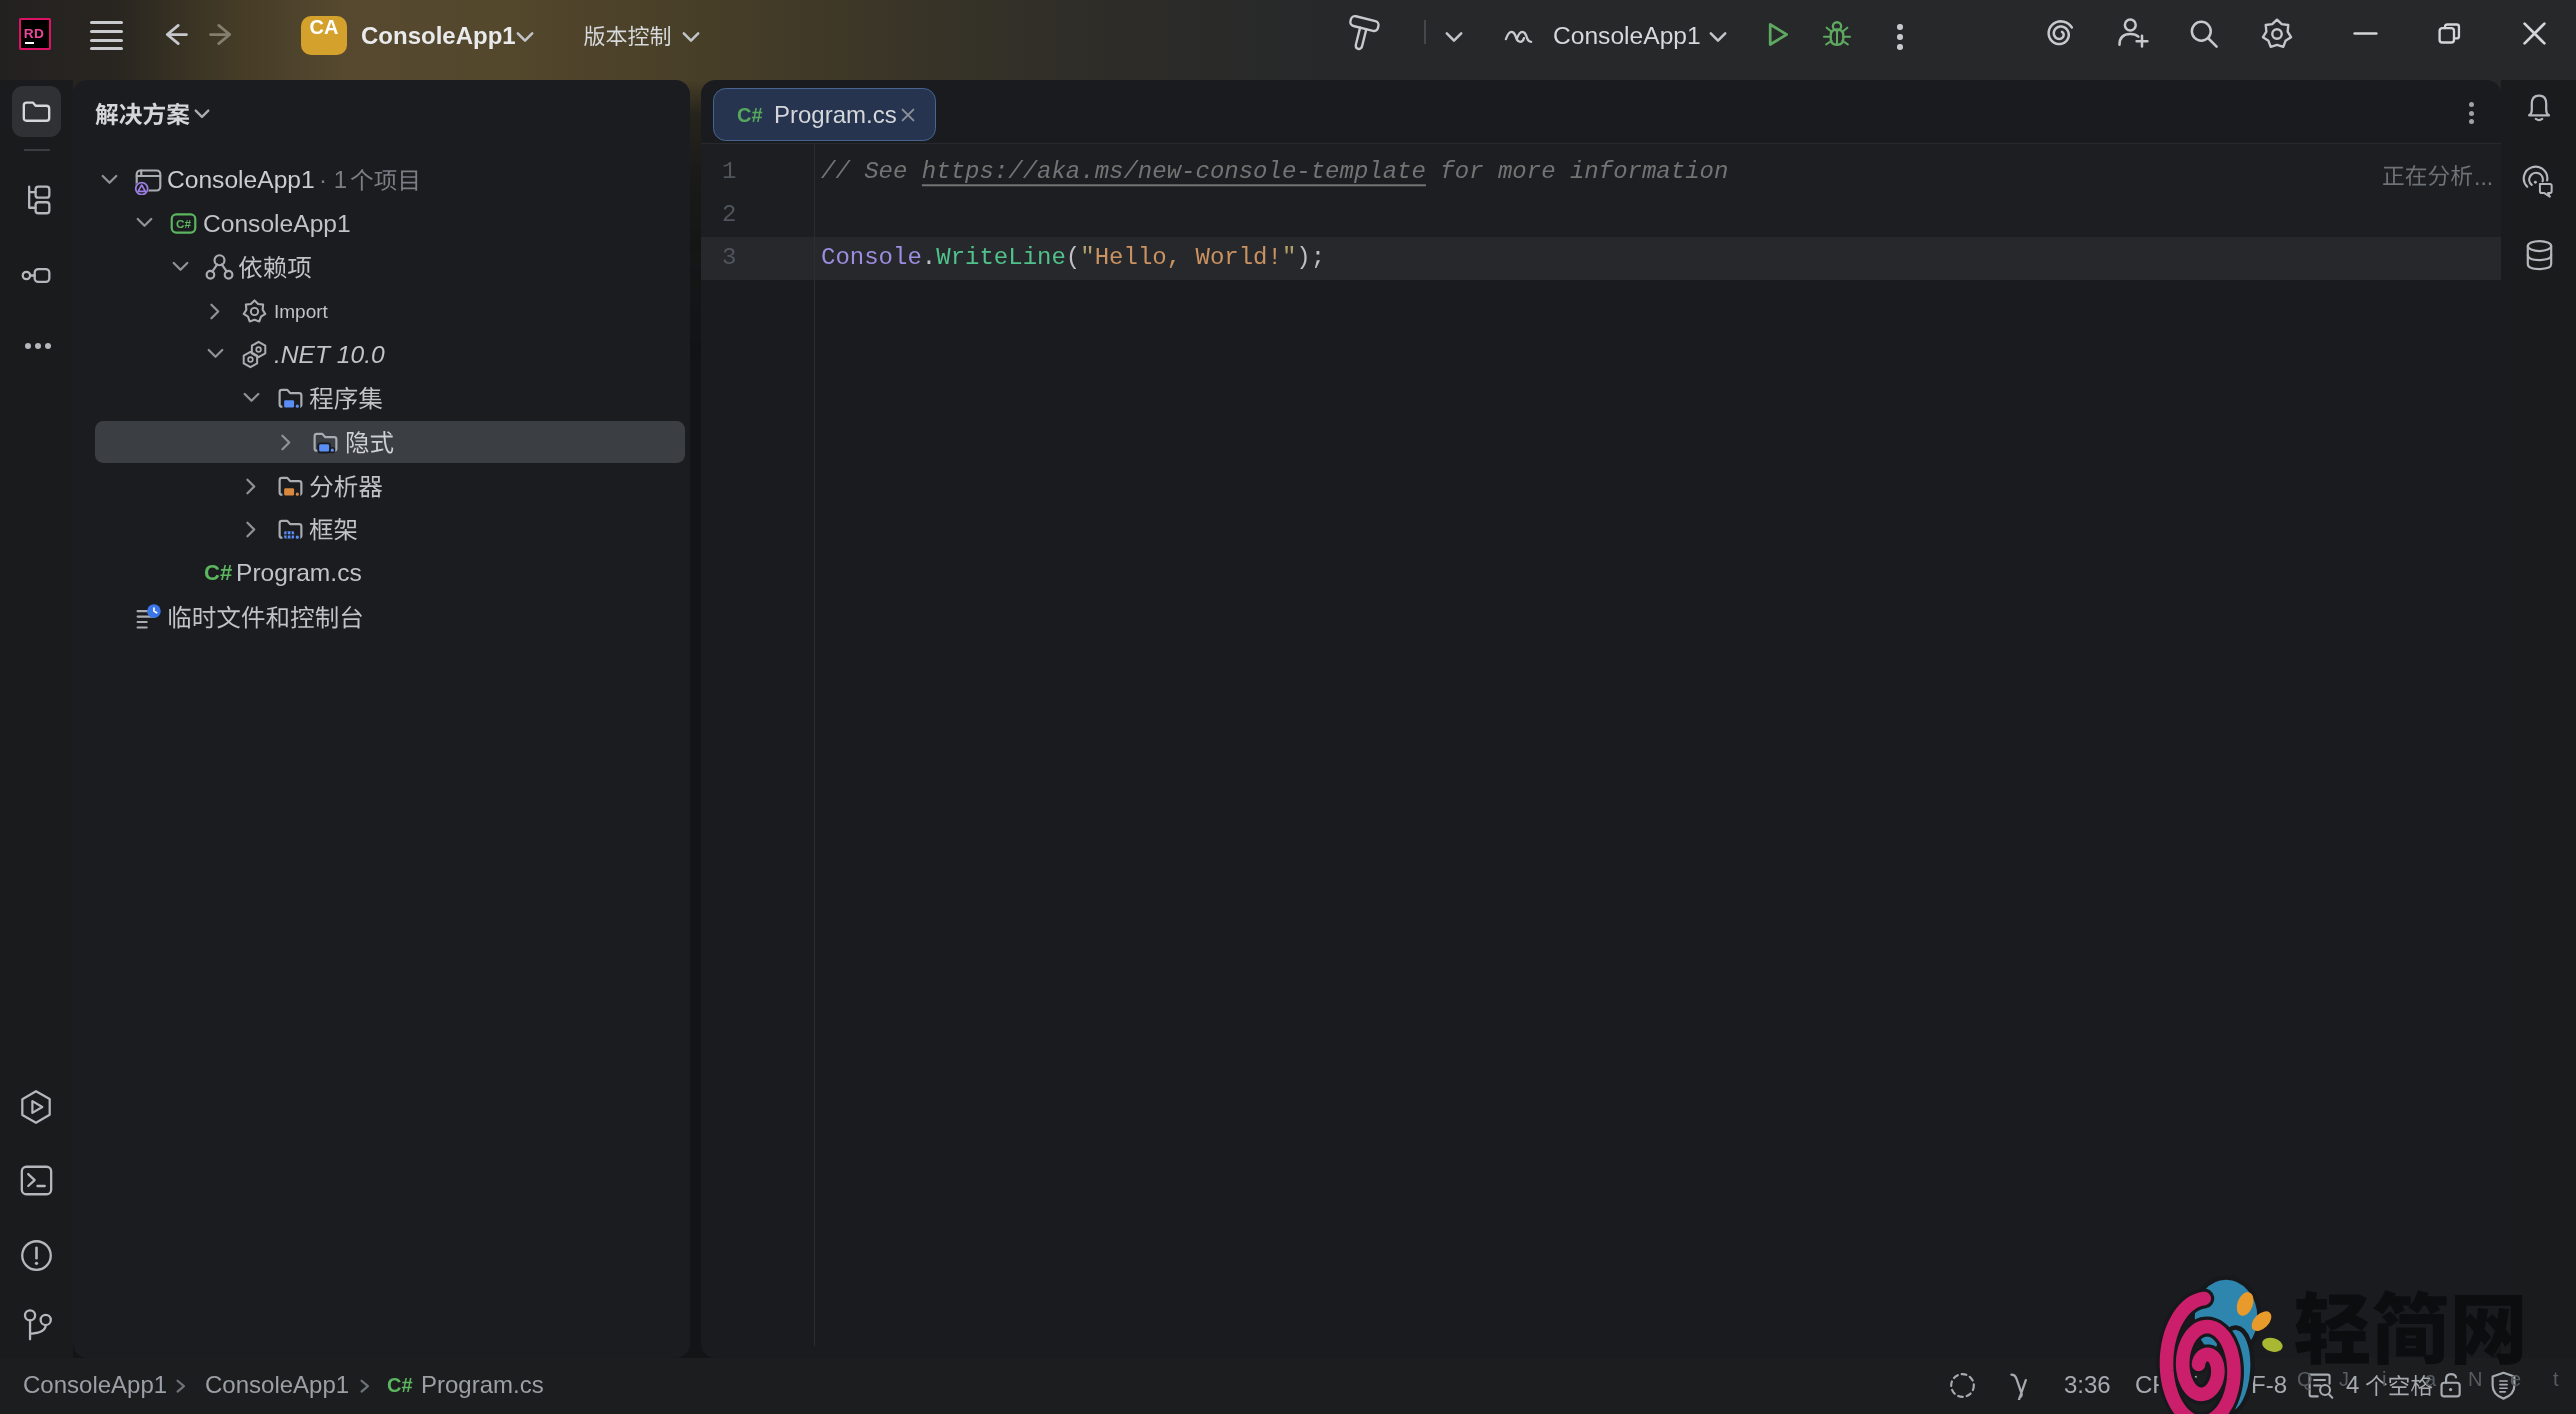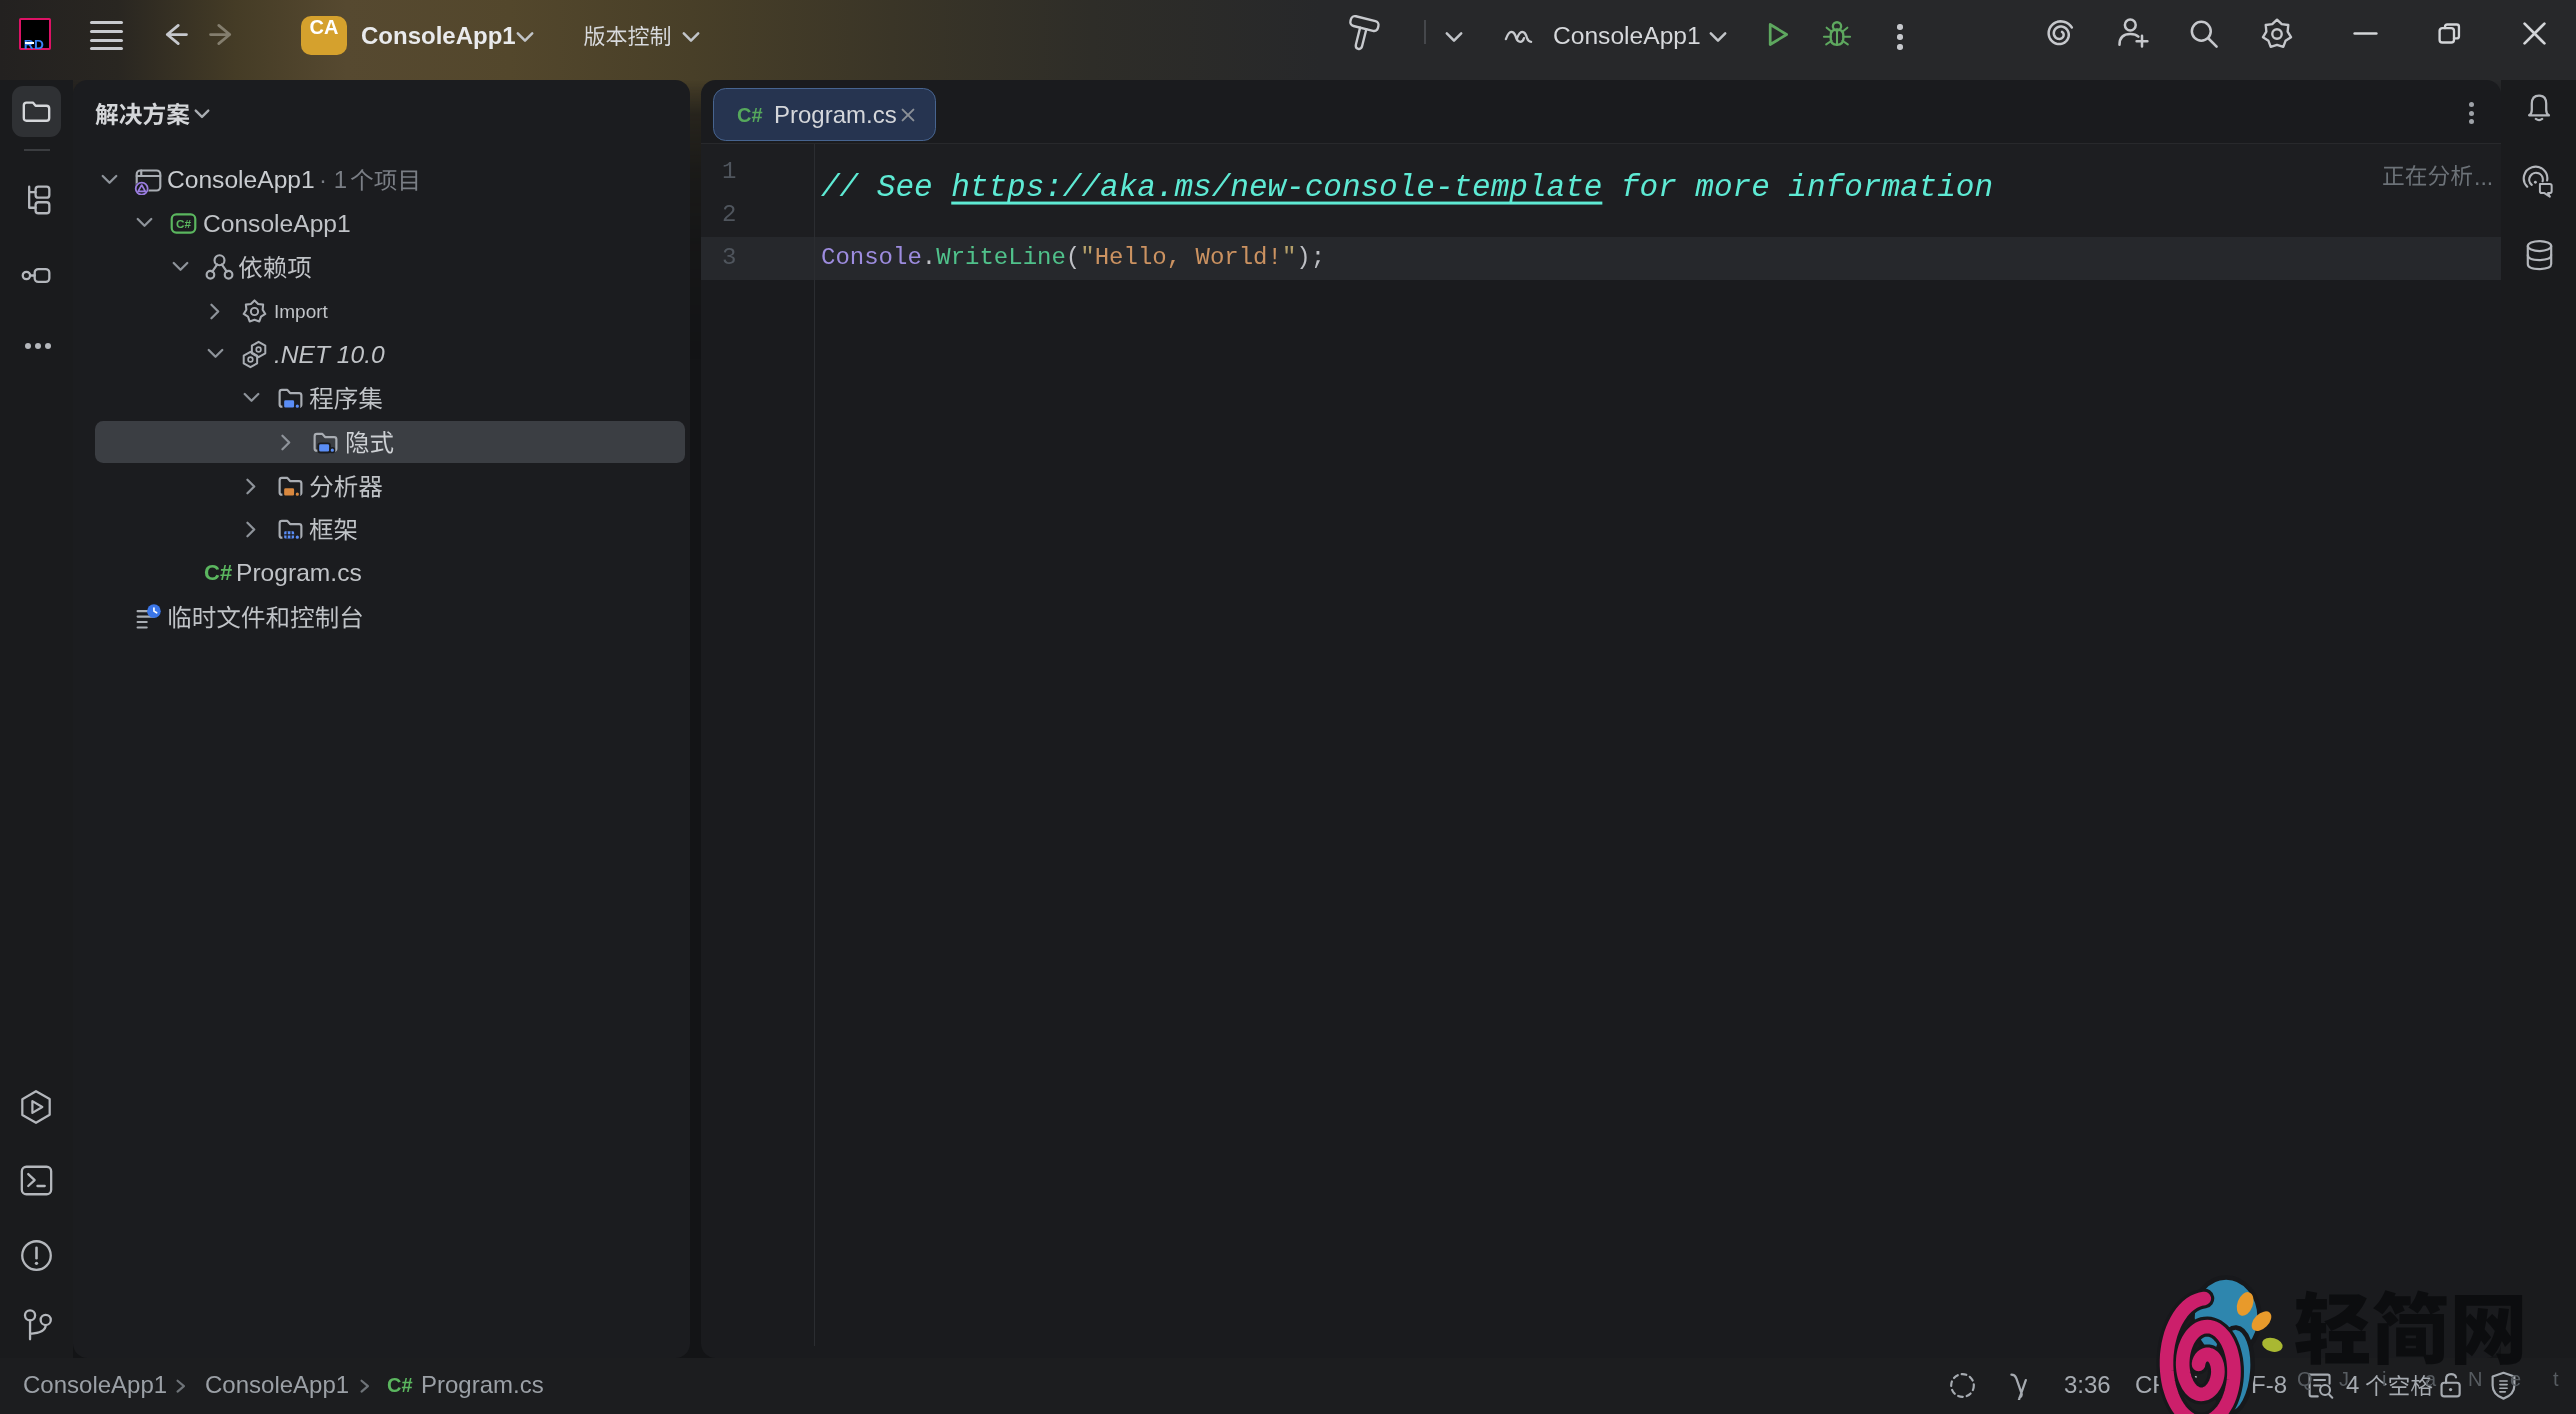--- a/index.html
+++ b/index.html
@@ -12,21 +12,21 @@
 background:linear-gradient(90deg,#232120 0px,#292621 118px,#453c26 237px,#564930 346px,#53472c 510px,#483f28 692px,#3a3527 892px,#2e2d28 1092px,#27282a 1320px,#27282a 2576px);
 -webkit-mask-image:linear-gradient(180deg,#000 0px,#000 80px,rgba(0,0,0,.38) 114px,rgba(0,0,0,.14) 173px,rgba(0,0,0,.05) 246px,transparent 364px);
 mask-image:linear-gradient(180deg,#000 0px,#000 80px,rgba(0,0,0,.38) 114px,rgba(0,0,0,.14) 173px,rgba(0,0,0,.05) 246px,transparent 364px)}
 .island{position:absolute;border-radius:14.6px}
 </style></head><body>
 <div class="glow"></div>
 <div class="abs" style="left:0px;top:80px;width:73px;height:1278px;background:#1A1B1D"></div>
 <div class="abs" style="left:2501px;top:80px;width:75px;height:1278px;background:#1A1B1D"></div>
 
 <div class="abs" style="left:19px;top:18px;width:32px;height:32px;background:#000;border:2.7px solid #DD1265;border-radius:1.8px">
-<div style="position:absolute;left:2.7px;top:17px;font:700 13.7px 'Liberation Sans',sans-serif;color:#3b82f6;letter-spacing:0.5px">RD</div>
+<div style="position:absolute;left:2.7px;top:6px;font:700 13.7px 'Liberation Sans',sans-serif;color:#ec4899;letter-spacing:0.5px">RD</div>
 <div style="position:absolute;left:3.6px;bottom:3.6px;width:9px;height:2.7px;background:#fff"></div>
   </div>
 <div class="abs" style="left:90px;top:21px;width:33px;height:3.1px;background:#C8CACE;border-radius:1.8px"></div>
 <div class="abs" style="left:90px;top:30px;width:33px;height:3.1px;background:#C8CACE;border-radius:1.8px"></div>
 <div class="abs" style="left:90px;top:39px;width:33px;height:3.1px;background:#C8CACE;border-radius:1.8px"></div>
 <div class="abs" style="left:90px;top:47px;width:33px;height:3.1px;background:#C8CACE;border-radius:1.8px"></div>
 <svg class="ic" style="left:159px;top:18px;color:#C6C8CD;" width="33" height="33" viewBox="0 0 36 36">
     <path d="M21 8 L9 18 L21 28 M9 18 H30" stroke="currentColor" fill="none" stroke-linecap="round" stroke-linejoin="round" stroke-width="3"></path>
   </svg>
 <svg class="ic" style="left:205px;top:18px;color:#847E6E;" width="33" height="33" viewBox="0 0 36 36">
@@ -307,21 +307,21 @@
 <svg class="ic" style="left:899px;top:106px;color:#8B9097;" width="18" height="18" viewBox="0 0 20 20">
     <path d="M4 4 L16 16 M16 4 L4 16" stroke="currentColor" fill="none" stroke-linecap="round" stroke-linejoin="round" stroke-width="2.2"></path>
   </svg>
 <div class="abs" style="left:2469px;top:102px;width:4.6px;height:4.6px;border-radius:2.7px;background:#9EA2A8"></div>
 <div class="abs" style="left:2469px;top:111px;width:4.6px;height:4.6px;border-radius:2.7px;background:#9EA2A8"></div>
 <div class="abs" style="left:2469px;top:119px;width:4.6px;height:4.6px;border-radius:2.7px;background:#9EA2A8"></div>
 <div class="t fm" style="left:722px;top:173px;font-size:24px;font-weight:400;color:#4F555D;">1</div>
 <div class="t fm" style="left:722px;top:216px;font-size:24px;font-weight:400;color:#4F555D;">2</div>
 <div class="t fm" style="left:722px;top:259px;font-size:24px;font-weight:400;color:#4F555D;">3</div>
 <div class="abs" style="left:814px;top:144px;width:0.9px;height:1202px;background:#2B2D31"></div>
-<div class="t fm" style="left:821px;top:188px;font-size:31px;font-weight:400;color:#5eead4;font-style:italic;"><span>// See </span><span style="text-decoration:underline;text-underline-offset:5.5px">https://aka.ms/new-console-template</span><span> for more information</span></div>
+<div class="t fm" style="left:821px;top:173px;font-size:24px;font-weight:400;color:#737373;font-style:italic;"><span>// See </span><span style="text-decoration:underline;text-underline-offset:5.5px">https://aka.ms/new-console-template</span><span> for more information</span></div>
 <div class="t fm" style="left:821px;top:259px;font-size:24px;font-weight:400;color:#BEC0C5;"><span style="color:#9D8CDF">Console</span><span style="color:#BEC0C5">.</span><span style="color:#50C18B">WriteLine</span><span style="color:#BEC0C5">(</span><span style="color:#B5A06A">"</span><span style="color:#CB9261">Hello, World!</span><span style="color:#B5A06A">"</span><span style="color:#BEC0C5">);</span></div>
 <svg class="ck" style="left:2382px;top:164px;height:23px;width:91px;color:#6C7278;" viewBox="0 -880 4000 1000">
     <g fill="currentColor">
       <path transform="translate(0 0) scale(1 -1)" d="M188 510V38H52V-35H950V38H565V353H878V426H565V693H917V767H90V693H486V38H265V510Z"></path>
       <path transform="translate(1000 0) scale(1 -1)" d="M391 840C377 789 359 736 338 685H63V613H305C241 485 153 366 38 286C50 269 69 237 77 217C119 247 158 281 193 318V-76H268V407C315 471 356 541 390 613H939V685H421C439 730 455 776 469 821ZM598 561V368H373V298H598V14H333V-56H938V14H673V298H900V368H673V561Z"></path>
       <path transform="translate(2000 0) scale(1 -1)" d="M673 822 604 794C675 646 795 483 900 393C915 413 942 441 961 456C857 534 735 687 673 822ZM324 820C266 667 164 528 44 442C62 428 95 399 108 384C135 406 161 430 187 457V388H380C357 218 302 59 65 -19C82 -35 102 -64 111 -83C366 9 432 190 459 388H731C720 138 705 40 680 14C670 4 658 2 637 2C614 2 552 2 487 8C501 -13 510 -45 512 -67C575 -71 636 -72 670 -69C704 -66 727 -59 748 -34C783 5 796 119 811 426C812 436 812 462 812 462H192C277 553 352 670 404 798Z"></path>
       <path transform="translate(3000 0) scale(1 -1)" d="M482 730V422C482 282 473 94 382 -40C400 -46 431 -66 444 -78C539 61 553 272 553 422V426H736V-80H810V426H956V497H553V677C674 699 805 732 899 770L835 829C753 791 609 754 482 730ZM209 840V626H59V554H201C168 416 100 259 32 175C45 157 63 127 71 107C122 174 171 282 209 394V-79H282V408C316 356 356 291 373 257L421 317C401 346 317 459 282 502V554H430V626H282V840Z"></path>
     </g>
   </svg>
 <div class="t fs" style="left:2474px;top:178px;font-size:23px;font-weight:400;color:#6C7278;">...</div>

